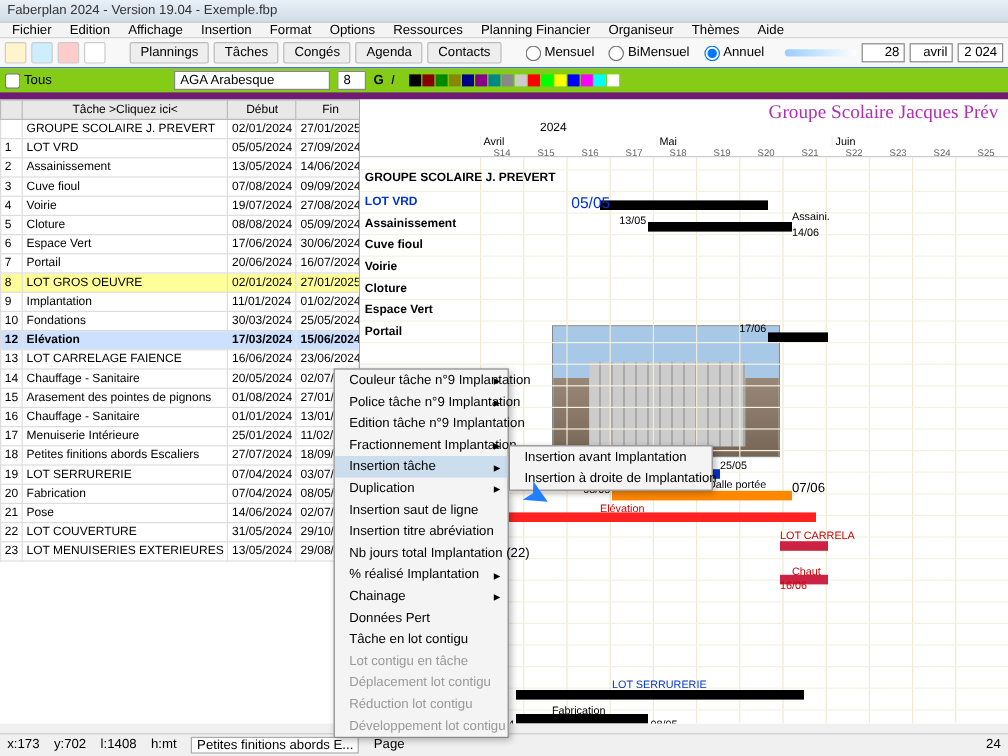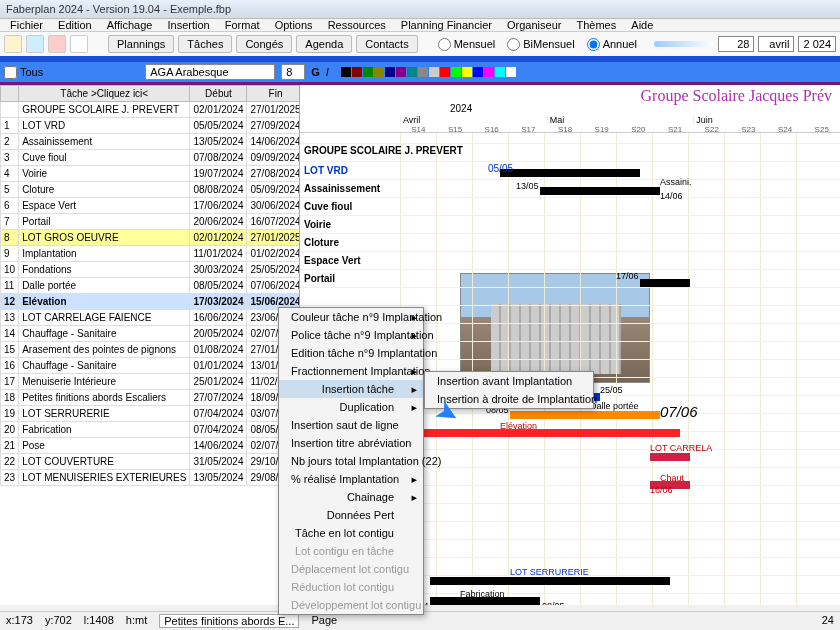--- a/index.html
+++ b/index.html
@@ -1,26 +1,26 @@
 <!DOCTYPE html>
 <html><head>
 <meta charset="utf-8">
 <style>
 * { margin: 0; padding: 0; box-sizing: border-box; font-family: Arial, sans-serif; font-size: 11px; }
 body { background: #f0f0f0; width: 840px; height: 630px; overflow: hidden; position: relative; }
 .title-bar { background: linear-gradient(#e8f0f8,#d0dce8); padding: 3px 6px; font-size: 11px; color: #333; border-bottom: 1px solid #bbb; }
 .menu-bar { background: #f4f4f4; padding: 0 4px; border-bottom: 1px solid #ccc; }
 .menu-bar span { padding: 2px 6px; cursor: default; }
-.toolbar { background: #f8f8f8; padding: 3px 4px; border-bottom: 6px solid #1d4ed8; display: flex; align-items: center; gap: 4px; }
+.toolbar { background: #f8f8f8; padding: 3px 4px; border-bottom: 1px solid #1d4ed8; display: flex; align-items: center; gap: 4px; }
 .toolbar .btn { display:inline-block; width:18px; height:18px; border:1px solid #ccc; background:#fff; border-radius:2px; }
 .toolbar .tab { padding:2px 8px; border:1px solid #bbb; background:#eee; border-radius:2px; }
 .toolbar .radio { display:inline-flex; align-items:center; gap:3px; margin:0 4px; }
 .toolbar .radio input { margin:0; }
 .toolbar .spin { border:1px solid #888; padding:1px 4px; background:#fff; min-width:36px; text-align:right; }
-.subbar { background:#3b82f6; padding:2px 4px; border-bottom:3px solid #701a75; display:flex; align-items:center; gap:6px; }
+.subbar { background:#84cc16; padding:2px 4px; border-bottom:6px solid #701a75; display:flex; align-items:center; gap:6px; }
 .subbar .chk { display:inline-flex; align-items:center; gap:3px; }
 .subbar select, .subbar .combo { border:1px solid #888; padding:1px 4px; background:#fff; }
 .palette { display:flex; gap:1px; }
 .palette span { width:10px; height:10px; display:inline-block; }
 .main { display:flex; height:calc(100% - 110px); background:#fff; }
 .grid { width:300px; border-right:1px solid #aaa; overflow:hidden; position:relative; }
 .grid table { border-collapse:collapse; width:100%; }
 .grid th { background:#e8e8e8; border:1px solid #bbb; padding:2px 3px; font-weight:normal; font-size:10px; }
 .grid td { border:1px solid #ddd; padding:2px 3px; font-size:10px; white-space:nowrap; overflow:hidden; }
 .row-hl { background:#ffff99; }
@@ -34,21 +34,21 @@
 .gantt-weeks span { flex:1; font-size:8px; color:#666; text-align:center; }
 .gantt-body { position:absolute; top:48px; left:0; right:0; bottom:0; }
 .gantt-label { position:absolute; left:4px; font-size:10px; font-weight:bold; }
 .gantt-label.blue { color:#0033cc; }
 .gantt-bar { position:absolute; height:8px; }
 .gantt-grid-v { position:absolute; top:0; bottom:0; width:1px; background:#f0ead0; }
 .gantt-grid-h { position:absolute; left:0; right:0; height:1px; background:#f5f0e0; }
 .photo { position:absolute; left:160px; top:140px; width:190px; height:110px; background:linear-gradient(180deg,#a8c8e8 0%,#a8c8e8 40%,#998877 40%,#776655 100%); border:1px solid #888; }
 .photo::after { content:""; position:absolute; left:30px; top:30px; width:130px; height:70px; background:repeating-linear-gradient(90deg,#ccc 0 8px,#aaa 8px 10px),linear-gradient(#bbb,#888); }
 .ctx-menu { position:absolute; background:#f4f4f4; border:1px solid #888; box-shadow:2px 2px 6px rgba(0,0,0,.3); z-index:100; }
-.ctx-menu .item { padding:3px 29px 3px 12px; font-size:11px; position:relative; white-space:nowrap;text-align:right; }
+.ctx-menu .item { padding:3px 29px 3px 12px; font-size:11px; position:relative; white-space:nowrap; }
 .ctx-menu .item.sub::after { content:"▸"; position:absolute; right:6px; }
 .ctx-menu .item.hl { background:#cde; }
 .ctx-menu .item.dis { color:#999; }
 .status { position:absolute; bottom:0; left:0; right:0; background:#f0f0f0; border-top:1px solid #ccc; padding:2px 6px; font-size:10px; display:flex; gap:12px; }
 .arrow { position:absolute; z-index:200; color:#2080ff; font-size:28px; transform:rotate(30deg); }
 .sel-row td { background:#cce0ff !important;font-weight:bold; }
 </style>
 </head>
 <body>
 
@@ -201,26 +201,20 @@
             <td>9</td>
             <td>Implantation</td>
             <td>11/01/2024</td>
             <td>01/02/2024</td>
           </tr>
           <tr>
             <td>10</td>
             <td>Fondations</td>
             <td>30/03/2024</td>
             <td>25/05/2024</td>
-          </tr>
-          <tr>
-            <td>11</td>
-            <td>Dalle portée</td>
-            <td>08/05/2024</td>
-            <td>07/06/2024</td>
           </tr>
           <tr class="sel-row">
             <td>12</td>
             <td>Elévation</td>
             <td>17/03/2024</td>
             <td>15/06/2024</td>
           </tr>
           <tr>
             <td>13</td>
             <td>LOT CARRELAGE FAIENCE</td>
@@ -357,34 +351,34 @@
         <div class="gantt-grid-h" style="top: 460px;"></div>
         <div class="gantt-label" style="top: 12px; font-weight: bold;">GROUPE SCOLAIRE J. PREVERT</div>
         <div class="gantt-label blue" style="top: 32px;">LOT VRD</div>
         <div class="gantt-label" style="top: 50px;">Assainissement</div>
         <div class="gantt-label" style="top: 68px;">Cuve fioul</div>
         <div class="gantt-label" style="top: 86px;">Voirie</div>
         <div class="gantt-label" style="top: 104px;">Cloture</div>
         <div class="gantt-label" style="top: 122px;">Espace Vert</div>
         <div class="gantt-label" style="top: 140px;">Portail</div>
         <div class="gantt-bar" style="left: 200px; top: 36px; width: 140px; background: rgb(0, 0, 0);"></div>
-        <div style="position: absolute; left: 188px; top: 30px; font-size: 10px; color: rgb(0, 51, 204);">05/05</div>
+        <div style="position: absolute; left: 176px; top: 30px; font-size: 13px; color: rgb(0, 51, 204);">05/05</div>
         <div class="gantt-bar" style="left: 240px; top: 54px; width: 120px; background: rgb(0, 0, 0);"></div>
         <div style="position: absolute; left: 216px; top: 48px; font-size: 9px; color: rgb(0, 0, 0);">13/05</div>
         <div style="position: absolute; left: 360px; top: 44px; font-size: 9px; color: rgb(0, 0, 0);">Assaini.</div>
         <div style="position: absolute; left: 360px; top: 58px; font-size: 9px; color: rgb(0, 0, 0);">14/06</div>
         <div class="gantt-bar" style="left: 340px; top: 146px; width: 50px; background: rgb(0, 0, 0);"></div>
         <div style="position: absolute; left: 316px; top: 138px; font-size: 9px; color: rgb(0, 0, 0);">17/06</div>
         <div class="gantt-bar" style="left: 90px; top: 260px; width: 210px; background: rgb(0, 51, 204);"></div>
         <div style="position: absolute; left: 184px; top: 250px; font-size: 9px; color: rgb(0, 0, 0);">Fondations</div>
         <div style="position: absolute; left: 300px; top: 252px; font-size: 9px; color: rgb(0, 0, 0);">25/05</div>
         <div class="gantt-bar" style="left: 210px; top: 278px; width: 150px; background: rgb(255, 136, 0);"></div>
         <div style="position: absolute; left: 186px; top: 272px; font-size: 9px; color: rgb(0, 0, 0);">08/05</div>
         <div style="position: absolute; left: 290px; top: 268px; font-size: 9px; color: rgb(0, 0, 0);">Dalle portée</div>
-        <div style="position: absolute; left: 360px; top: 270px; font-size: 15px; color: rgb(0, 0, 0); font-style: italic;">07/06</div>
+        <div style="position: absolute; left: 360px; top: 270px; font-size: 11px; color: rgb(0, 0, 0);">07/06</div>
         <div class="gantt-bar" style="left: 60px; top: 296px; width: 320px; background: rgb(255, 34, 34);"></div>
         <div style="position: absolute; left: 200px; top: 288px; font-size: 9px; color: rgb(204, 0, 0);">Elévation</div>
         <div class="gantt-bar" style="left: 350px; top: 320px; width: 40px; background: rgb(204, 34, 68);"></div>
         <div style="position: absolute; left: 350px; top: 310px; font-size: 9px; color: rgb(204, 0, 0);">LOT CARRELA</div>
         <div class="gantt-bar" style="left: 350px; top: 348px; width: 40px; background: rgb(204, 34, 68);"></div>
         <div style="position: absolute; left: 360px; top: 340px; font-size: 9px; color: rgb(204, 0, 0);">Chaut</div>
         <div style="position: absolute; left: 350px; top: 352px; font-size: 9px; color: rgb(204, 0, 0); text-align: right;">16/06</div>
         <div class="gantt-bar" style="left: 130px; top: 444px; width: 240px; background: rgb(0, 0, 0);"></div>
         <div style="position: absolute; left: 210px; top: 434px; font-size: 9px; color: rgb(0, 51, 204);">LOT SERRURERIE</div>
         <div class="gantt-bar" style="left: 130px; top: 464px; width: 110px; background: rgb(0, 0, 0);"></div>

